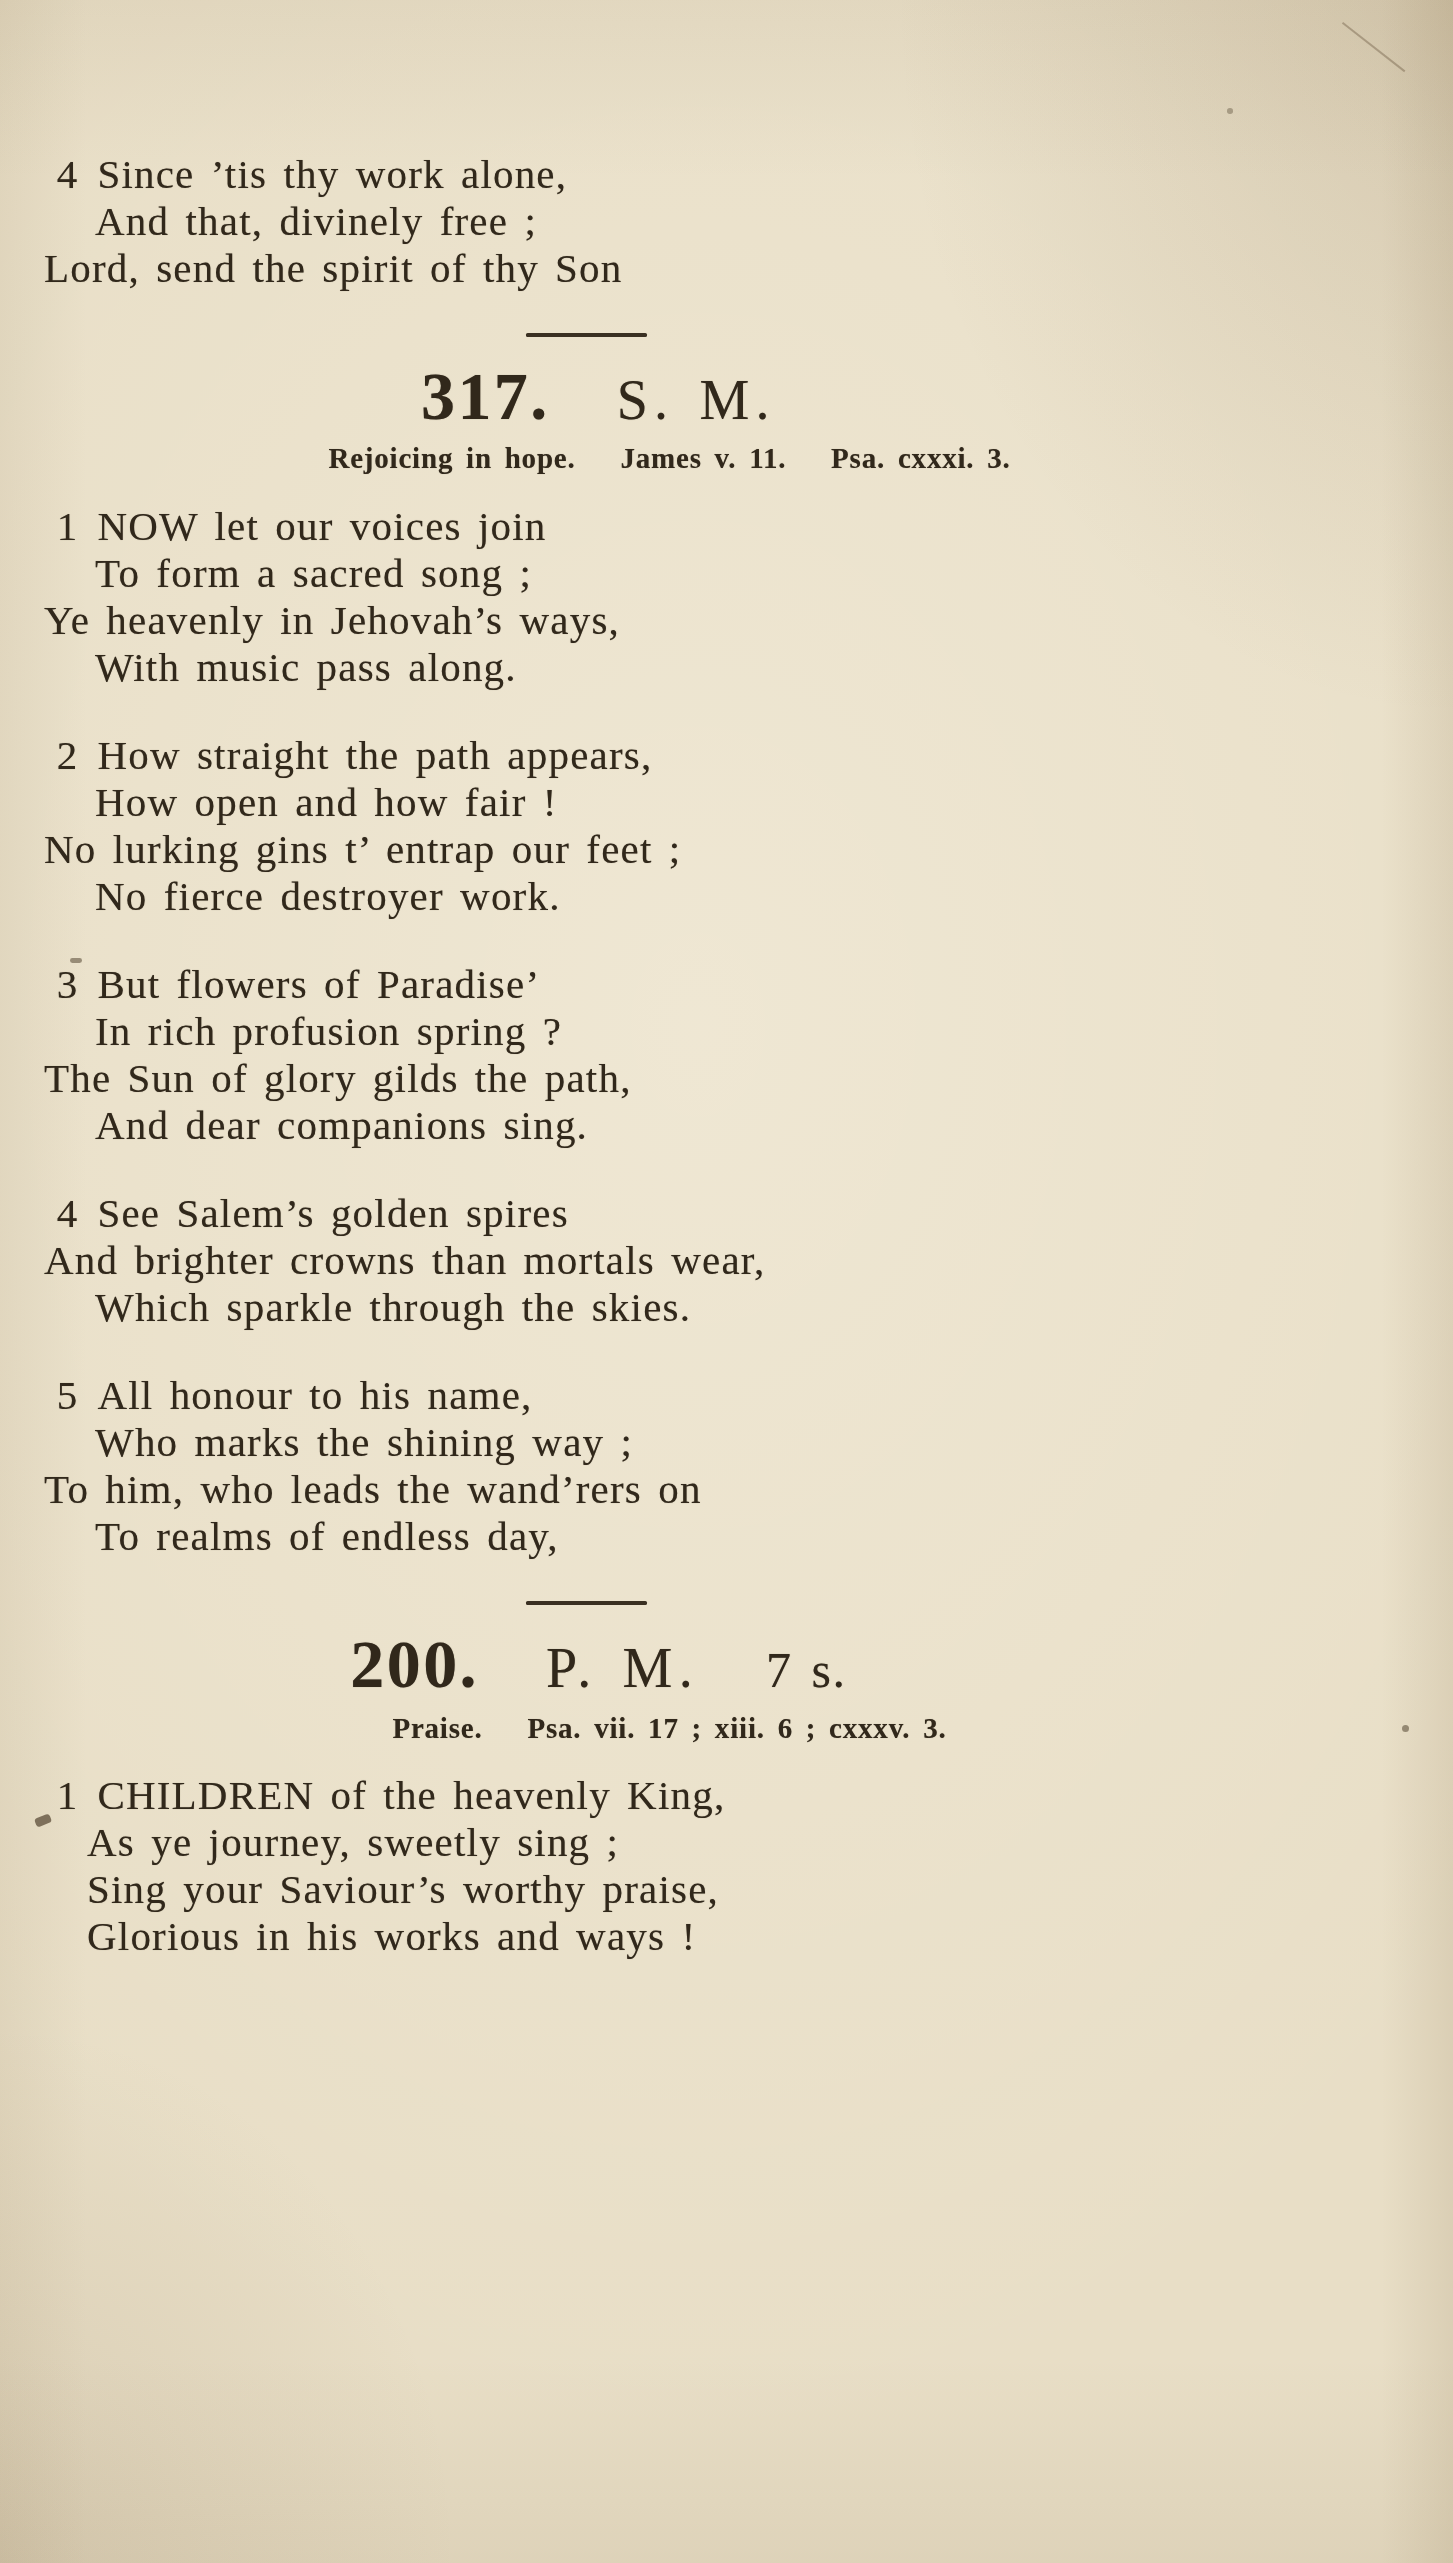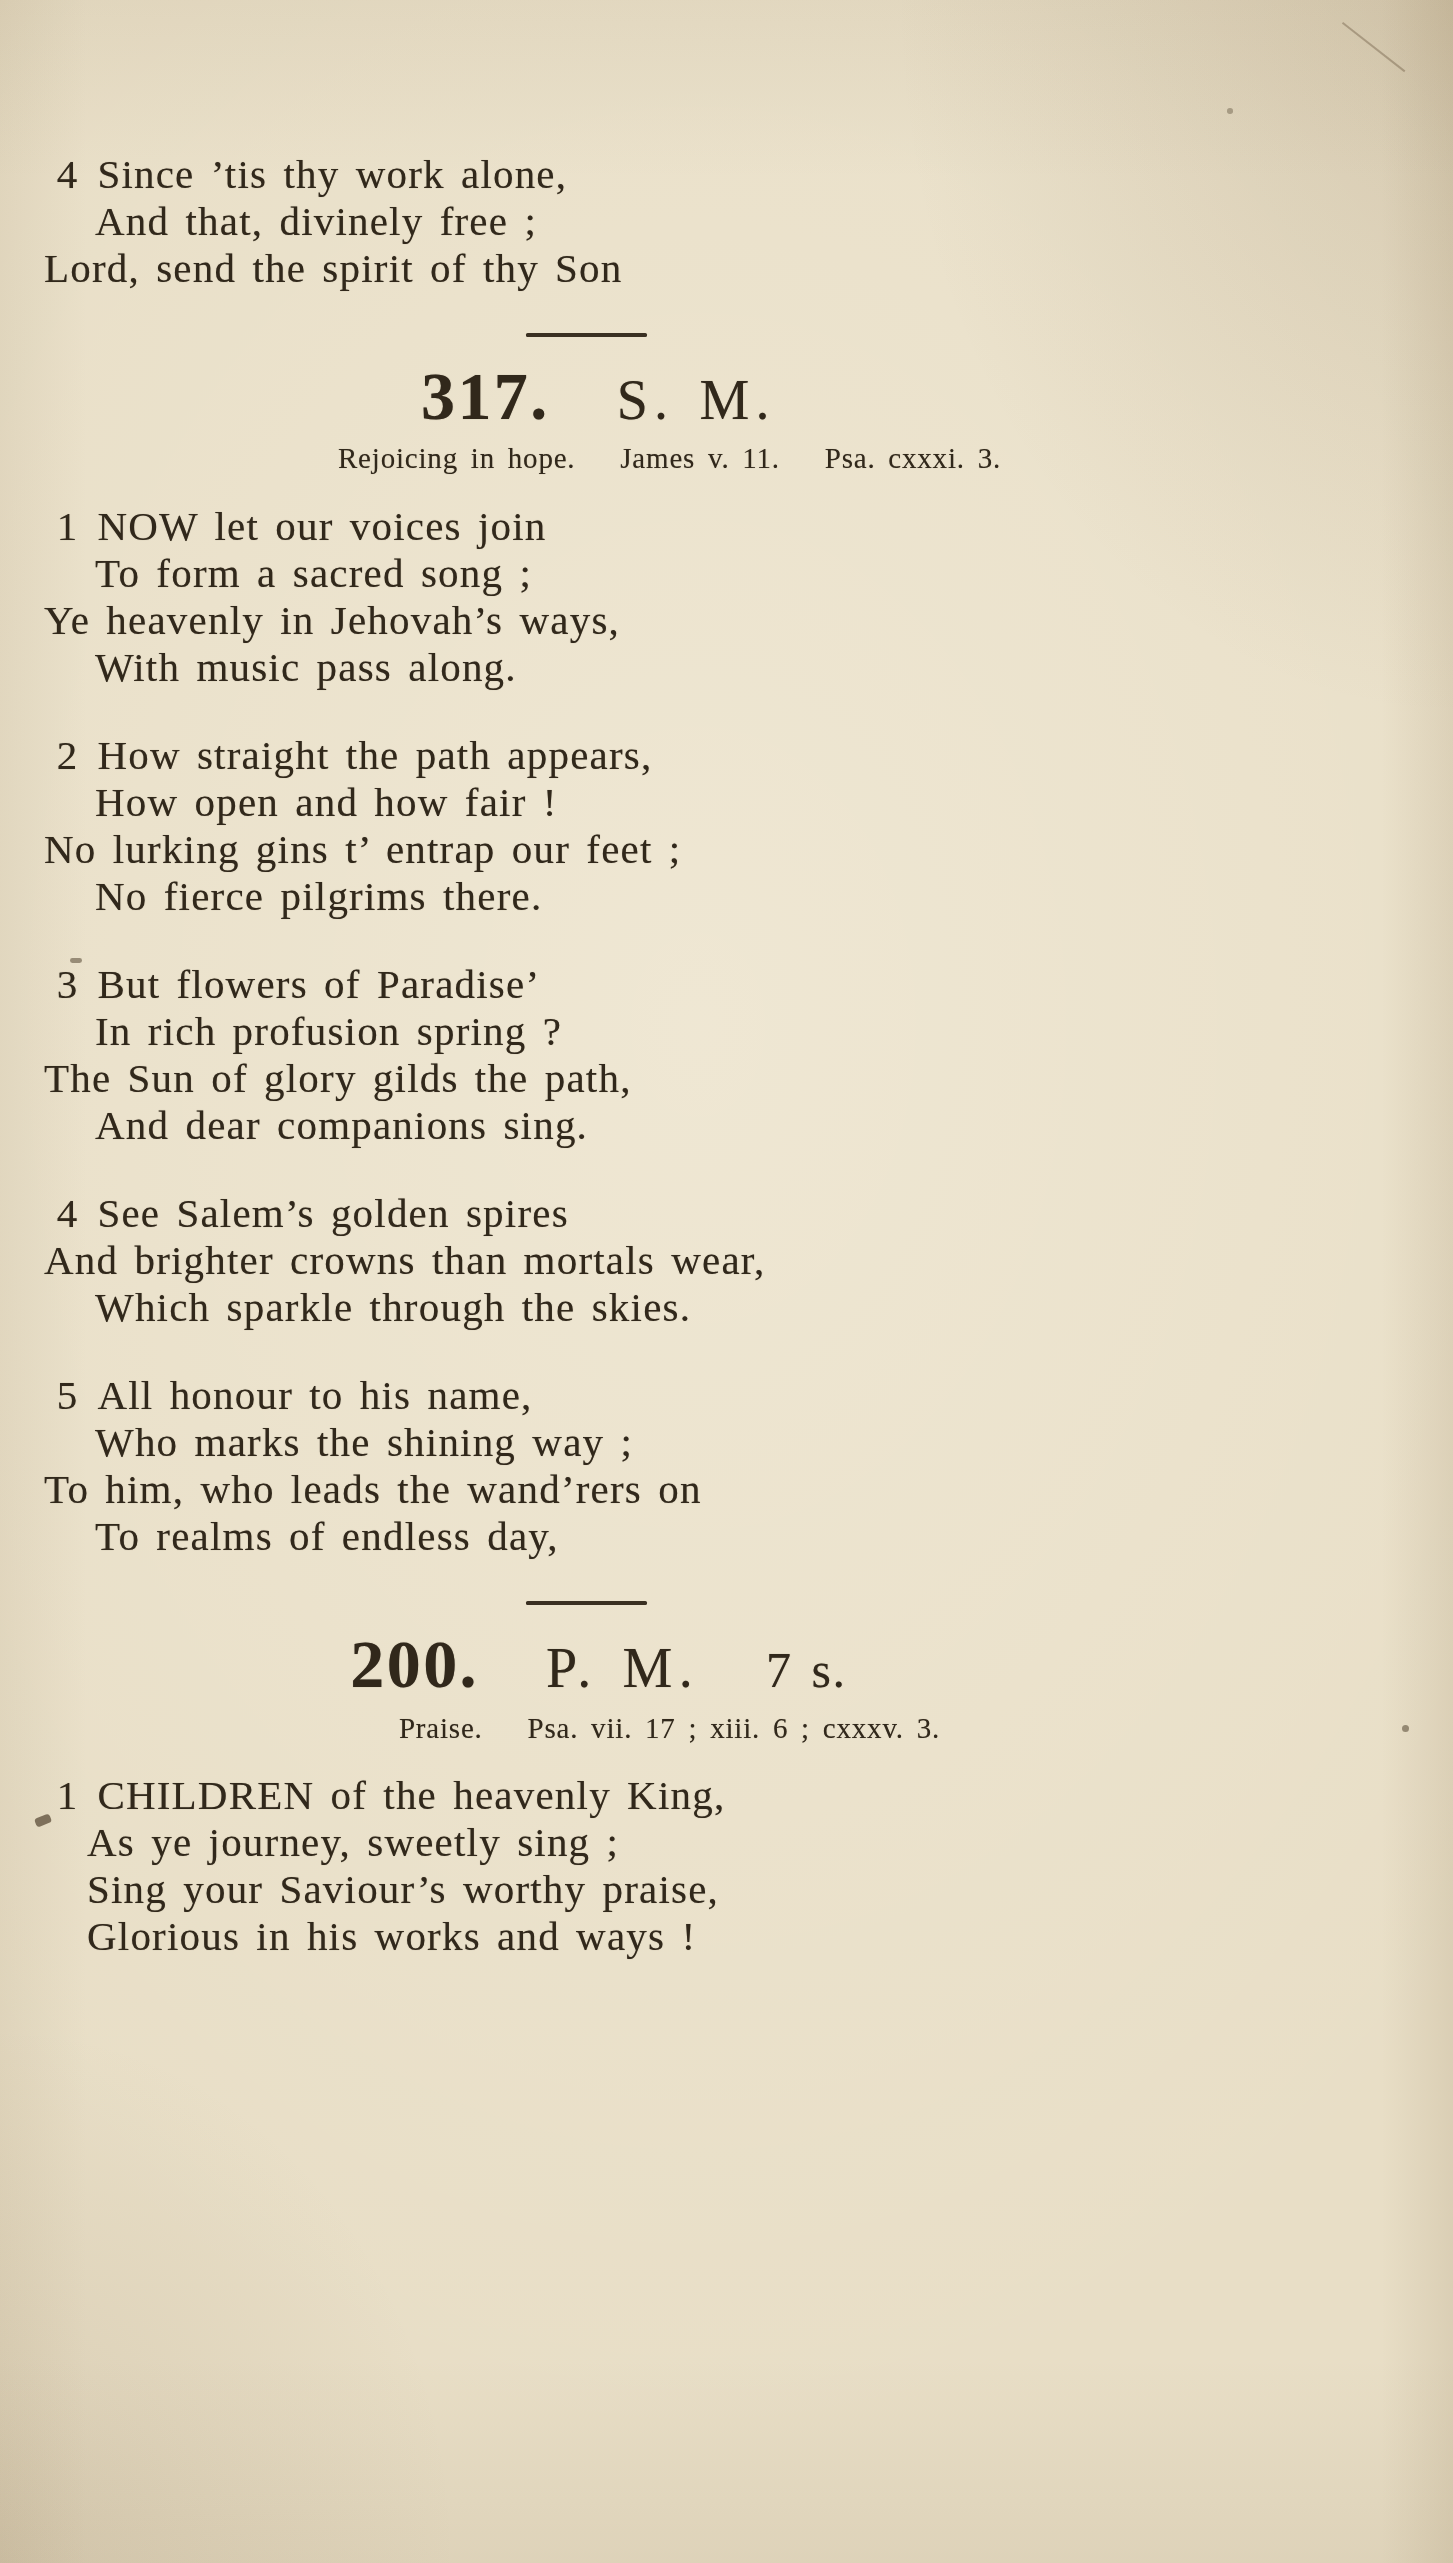--- a/index.html
+++ b/index.html
@@ -56,21 +56,21 @@
     transform:translateX(-111px); margin-bottom:11px;
   }
   .hymn-number { font-size:68px; font-weight:700; letter-spacing:2.4px; text-shadow:0 0 0.8px rgba(49,40,27,.5); }
   .meter { font-size:56px; letter-spacing:6.3px; text-shadow:0 0 0.8px rgba(49,40,27,.5); }
   .meter-extra { font-size:50px; letter-spacing:1.6px; text-shadow:0 0 0.8px rgba(49,40,27,.5); }
   .subtitle {
     text-align:center; font-size:29px; letter-spacing:0.8px;
     transform:translateX(-40px); margin-bottom:20.6px;
     text-shadow:0 0 0.8px rgba(49,40,27,.4);
   }
-  .subtitle span { margin:0 16px; }
+  .subtitle span { margin:0 16px;font-weight:bold; }
 </style>
 </head>
 <body>
 
 <div class="page">
   <div class="paper-texture"></div>
   <div class="corner-mark"></div>
   <div class="speck speck-1"></div>
   <div class="speck speck-2"></div>
   <div class="speck speck-3"></div>
@@ -100,21 +100,21 @@
         <div class="line ln-first"><span class="stanza-num">1</span><span>NOW let our voices join</span></div>
         <div class="line ln-b">To form a sacred song ;</div>
         <div class="line ln-c">Ye heavenly in Jehovah’s ways,</div>
         <div class="line ln-b">With music pass along.</div>
       </div>
 
       <div class="stanza">
         <div class="line ln-first"><span class="stanza-num">2</span><span>How straight the path appears,</span></div>
         <div class="line ln-b">How open and how fair !</div>
         <div class="line ln-c">No lurking gins t’ entrap our feet ;</div>
-        <div class="line ln-b">No fierce pilgrims there.</div>
+        <div class="line ln-b">No fierce destroyer work.</div>
       </div>
 
       <div class="stanza">
         <div class="line ln-first"><span class="stanza-num">3</span><span>But flowers of Paradise’</span></div>
         <div class="line ln-b">In rich profusion spring ?</div>
         <div class="line ln-c">The Sun of glory gilds the path,</div>
         <div class="line ln-b">And dear companions sing.</div>
       </div>
 
       <div class="stanza">

